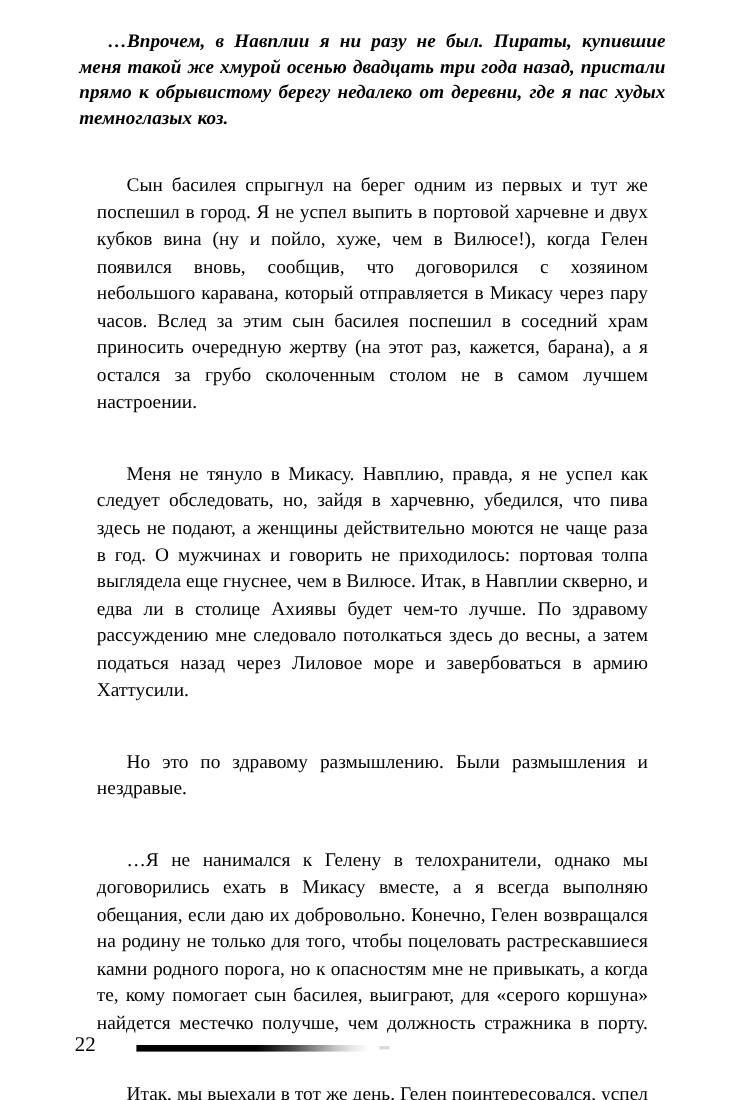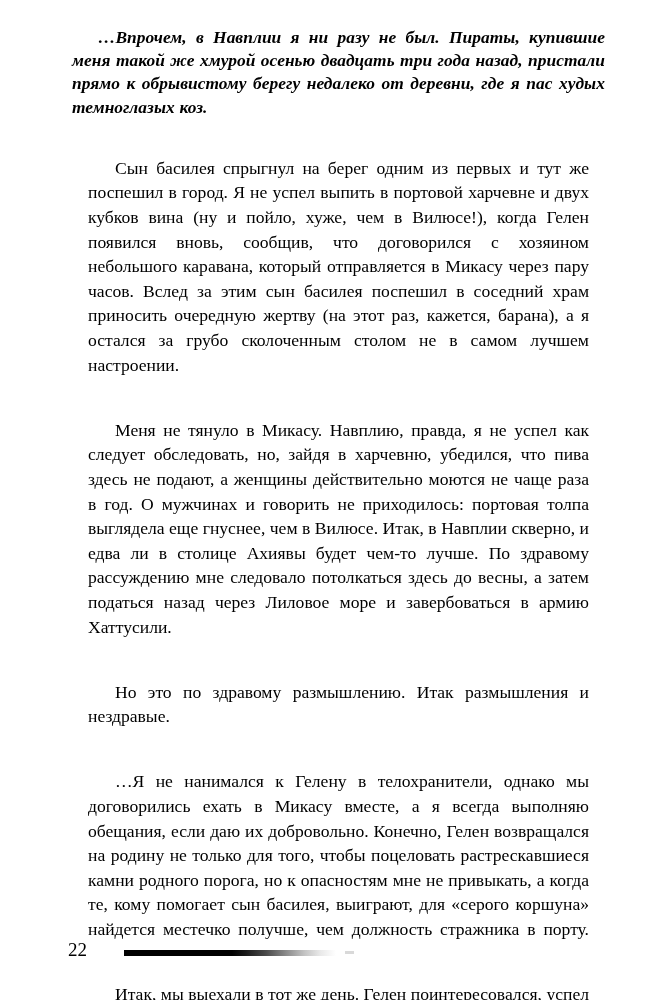--- a/index.html
+++ b/index.html
@@ -119,21 +119,21 @@
 
 <div id="page">
 
   <div id="content">
 
     <p class="epigraph">…Впрочем, в Навплии я ни разу не был. Пираты, купившие меня такой же хмурой осенью двадцать три года назад, пристали прямо к обрывистому берегу недалеко от деревни, где я пас худых темноглазых коз.</p>
 
     <div class="body-block">
       <p class="para">Сын басилея спрыгнул на берег одним из первых и тут же поспешил в город. Я не успел выпить в портовой харчевне и двух кубков вина (ну и пойло, хуже, чем в Вилюсе!), когда Гелен появился вновь, сообщив, что договорился с хозяином небольшого каравана, который отправляется в Микасу через пару часов. Вслед за этим сын басилея поспешил в соседний храм приносить очередную жертву (на этот раз, кажется, барана), а я остался за грубо сколоченным столом не в самом лучшем настроении.</p>
       <p class="para">Меня не тянуло в Микасу. Навплию, правда, я не успел как следует обследовать, но, зайдя в харчевню, убедился, что пива здесь не подают, а женщины действительно моются не чаще раза в год. О мужчинах и говорить не приходилось: портовая толпа выглядела еще гнуснее, чем в Вилюсе. Итак, в Навплии скверно, и едва ли в столице Ахиявы будет чем-то лучше. По здравому рассуждению мне следовало потолкаться здесь до весны, а затем податься назад через Лиловое море и завербоваться в армию Хаттусили.</p>
-      <p class="para">Но это по здравому размышлению. Итак размышления и нездравые.</p>
+      <p class="para">Но это по здравому размышлению. Были размышления и нездравые.</p>
       <p class="para">…Я не нанимался к Гелену в телохранители, однако мы договорились ехать в Микасу вместе, а я всегда выполняю обещания, если даю их добровольно. Конечно, Гелен возвращался на родину не только для того, чтобы поцеловать растрескавшиеся камни родного порога, но к опасностям мне не привыкать, а когда те, кому помогает сын басилея, выиграют, для «серого коршуна» найдется местечко получше, чем должность стражника в порту.</p>
       <p class="para">Итак, мы выехали в тот же день. Гелен поинтересовался, успел ли я принести жертву. Я поспешил заверить, что сумел побывать во всех портовых святилищах и в каждом вознес требуемые молитвы. По-моему, он поверил, во всяком случае, мне показалось, что Гелен вздохнул не без облегчения. Очевидно, сын басилея считал, что в покровительстве местных небожителей нуждается не только он, но и я.</p>
     </div>
 
   </div>
 
   <div id="footer">
     <div id="page-number">22</div>
     <div id="scan-bar"></div>
     <div id="scan-bar-speck"></div>

